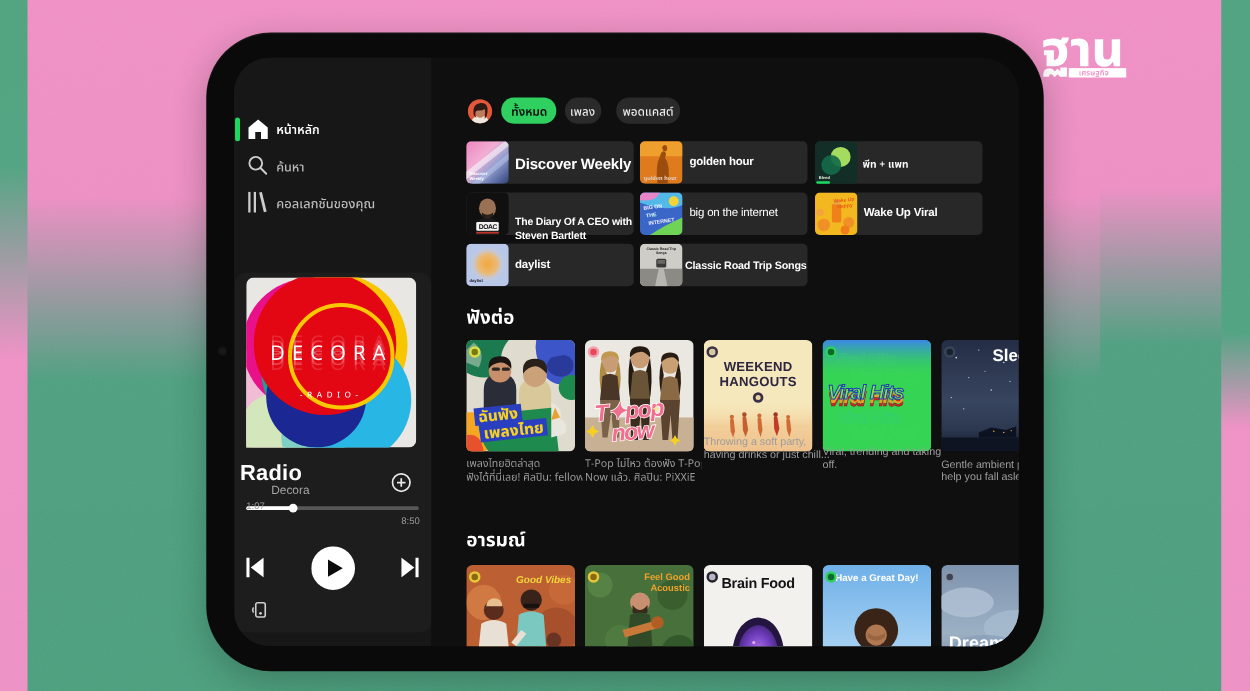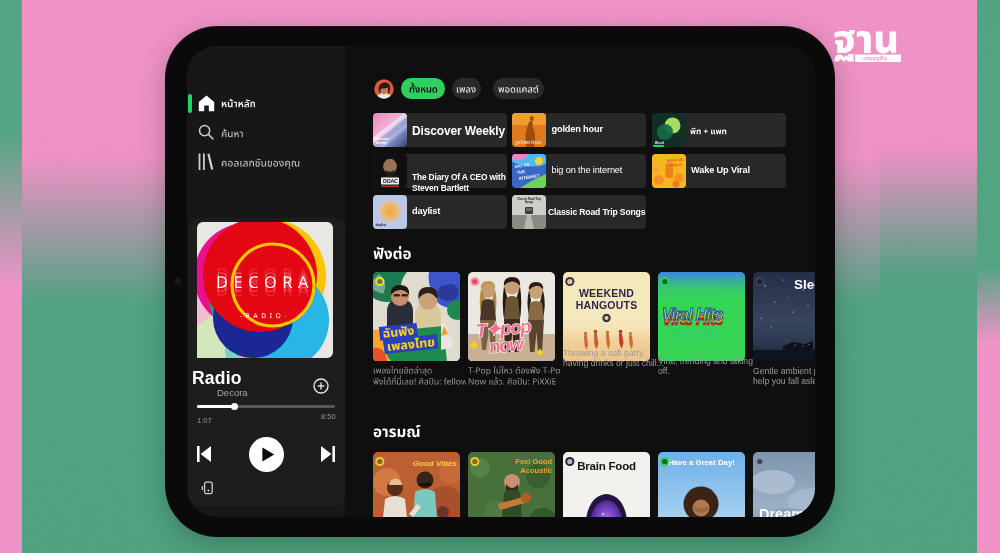--- a/index.html
+++ b/index.html
@@ -83,21 +83,21 @@
     <div style="position:absolute;left:5px;top:322.2px;font-size:17.5px;color:#fff;font-weight:700;white-space:nowrap;letter-spacing:.2px">Radio</div>
     <div style="position:absolute;left:10px;top:340.5px;font-size:9.5px;color:#a5a5a5;font-weight:400;white-space:nowrap;margin-left:20px;">Decora</div>
     <svg style="position:absolute;left:126.0px;top:332.0px;" width="16" height="16" viewBox="0 0 16 16">
       <circle cx="8" cy="8" r="7" fill="none" stroke="#e6e6e6" stroke-width="1.4"></circle>
       <line x1="8" y1="4.6" x2="8" y2="11.4" stroke="#e6e6e6" stroke-width="1.4"></line>
       <line x1="4.6" y1="8" x2="11.4" y2="8" stroke="#e6e6e6" stroke-width="1.4"></line>
     </svg>
     <div style="position:absolute;left:10.0px;top:359.3px;width:138px;height:2.6px;background:#575757;border-radius:2px"></div>
     <div style="position:absolute;left:10.0px;top:359.3px;width:37px;height:2.6px;background:#fff;border-radius:2px"></div>
     <div style="position:absolute;left:43.5px;top:356.8px;width:7.6px;height:7.6px;background:#fff;border-radius:50%"></div>
-    <div style="position:absolute;left:10px;top:370px;font-size:7.6px;color:#989898;font-weight:400;white-space:nowrap;">1:07</div>
+    <div style="position:absolute;left:10px;top:354px;font-size:7.6px;color:#989898;font-weight:400;white-space:nowrap;">1:07</div>
     <div style="position:absolute;left:134px;top:365.5px;font-size:7.6px;color:#989898;font-weight:400;white-space:nowrap;">8:50</div>
     <svg style="position:absolute;left:10.0px;top:400.0px;" width="14" height="16" viewBox="0 0 14 16">
       <rect x="0" y="0" width="2.6" height="16" fill="#fff"></rect>
       <path d="M14 0 V16 L3.6 8 Z" fill="#fff"></path>
     </svg>
     <svg style="position:absolute;left:61.5px;top:390.5px;" width="35" height="35" viewBox="0 0 35 35">
       <circle cx="17.5" cy="17.5" r="17.5" fill="#fff"></circle>
       <path d="M13.4 10.6 V24.4 L25.2 17.5 Z" fill="#0b0b0b"></path>
     </svg>
     <svg style="position:absolute;left:134.0px;top:400.0px;" width="14" height="16" viewBox="0 0 14 16">

